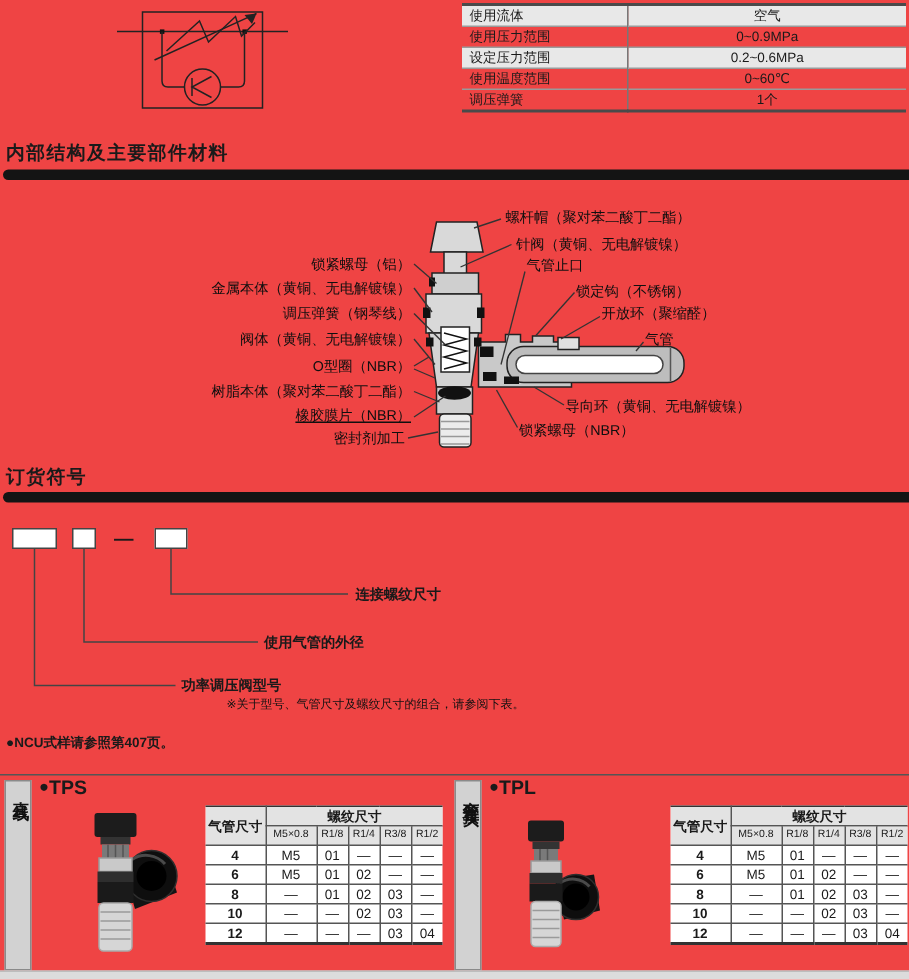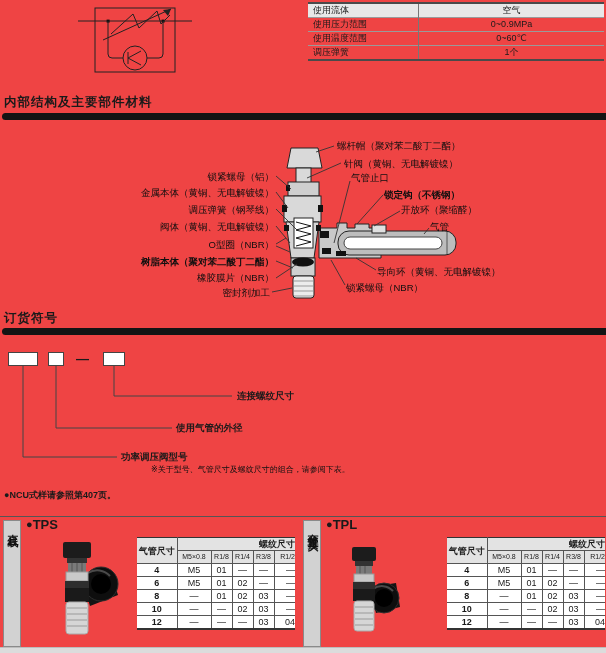--- a/index.html
+++ b/index.html
@@ -34,21 +34,21 @@
   .tab{position:absolute;width:18px;height:127px;background:#d2d2d2;border:1px solid #8a8a8a;
        box-sizing:border-box;writing-mode:vertical-rl;text-orientation:upright;
        font-size:11px;font-weight:bold;letter-spacing:2px;padding-top:4px;color:#111;}
   .vtitle{position:absolute;font-size:13px;font-weight:bold;white-space:nowrap;}
   .vtitle .bullet{font-size:11px;vertical-align:1px;}
 
   .pt{position:absolute;border-collapse:collapse;table-layout:fixed;font-size:9px;text-align:center;
       background:#fff;}
   .pt td{border:1px solid #555;padding:0;height:12px;line-height:12px;overflow:hidden;}
   .pt td:first-child{border-left:none;}
-  .pt td:last-child{border-right:none;text-align:right;}
+  .pt td:last-child{border-right:none;}
   .pt tr:first-child td{border-top:1.5px solid #333;}
   .pt tr:last-child td{border-bottom:2px solid #333;}
   .pt .grp{background:#e3e3e3;font-weight:bold;}
   .pt .pipe{background:#e3e3e3;font-weight:bold;}
   .pt .sub{background:#e3e3e3;font-size:7px;font-weight:normal;}
   .pt .rowhead{font-weight:bold;}
 
   .footer-strip{position:absolute;left:0;top:647px;width:606px;height:6px;background:#dcdcdc;border-top:1px solid #bdbdbd;}
   svg{display:block;}
 </style>
@@ -74,20 +74,24 @@
 
   <table class="spec">
     <tbody>
         <tr class="alt">
       <td class="sl">使用流体</td>
       <td class="sv">空气</td>
         </tr>
     <tr>
       <td class="sl">使用压力范围</td>
       <td class="sv">0~0.9MPa</td>
+        </tr>
+    <tr class="alt">
+      <td class="sl">设定压力范围</td>
+      <td class="sv">0.2~0.6MPa</td>
         </tr>
     <tr>
       <td class="sl">使用温度范围</td>
       <td class="sv">0~60℃</td>
         </tr>
     <tr>
       <td class="sl">调压弹簧</td>
       <td class="sv">1个</td>
         </tr>
   </tbody>
@@ -145,28 +149,28 @@
       <line x1="376" y1="145" x2="356" y2="133"></line>
       <line x1="345" y1="160" x2="331" y2="135"></line>
     </g>
   </svg>
 
   <div class="lbl lbl-l" style="right:332px;top:171px;">锁紧螺母（铝）</div>
   <div class="lbl lbl-l" style="right:332px;top:187px;">金属本体（黄铜、无电解镀镍）</div>
   <div class="lbl lbl-l" style="right:332px;top:204px;">调压弹簧（钢琴线）</div>
   <div class="lbl lbl-l" style="right:332px;top:221px;">阀体（黄铜、无电解镀镍）</div>
   <div class="lbl lbl-l" style="right:332px;top:239px;">O型圈（NBR）</div>
-  <div class="lbl lbl-l" style="right:332px;top:256px;font-weight:bold;">树脂本体（聚对苯二酸丁二酯）</div>
-  <div class="lbl lbl-l" style="right:332px;top:272px;">橡胶膜片（NBR）</div>
+  <div class="lbl lbl-l" style="right:332px;top:256px;">树脂本体（聚对苯二酸丁二酯）</div>
+  <div class="lbl lbl-l" style="right:332px;top:272px;text-decoration:underline;">橡胶膜片（NBR）</div>
   <div class="lbl lbl-l" style="right:336px;top:287px;">密封剂加工</div>
 
   <div class="lbl" style="left:337px;top:140px;">螺杆帽（聚对苯二酸丁二酯）</div>
   <div class="lbl" style="left:344px;top:158px;">针阀（黄铜、无电解镀镍）</div>
   <div class="lbl" style="left:351px;top:172px;">气管止口</div>
-  <div class="lbl" style="left:384px;top:189px;font-weight:bold;">锁定钩（不锈钢）</div>
+  <div class="lbl" style="left:384px;top:189px;">锁定钩（不锈钢）</div>
   <div class="lbl" style="left:401px;top:204px;">开放环（聚缩醛）</div>
   <div class="lbl" style="left:430px;top:221px;">气管</div>
   <div class="lbl" style="left:377px;top:266px;">导向环（黄铜、无电解镀镍）</div>
   <div class="lbl" style="left:346px;top:282px;">锁紧螺母（NBR）</div>
 
   <div class="sec-title" style="left:4px;top:310px;">订货符号</div>
   <div class="sec-bar" style="left:2px;top:328px;width:604px;"></div>
 
   <div class="obox" style="left:8px;top:352px;width:30px;height:14px;"></div>
   <div class="obox" style="left:48px;top:352px;width:16px;height:14px;"></div>

